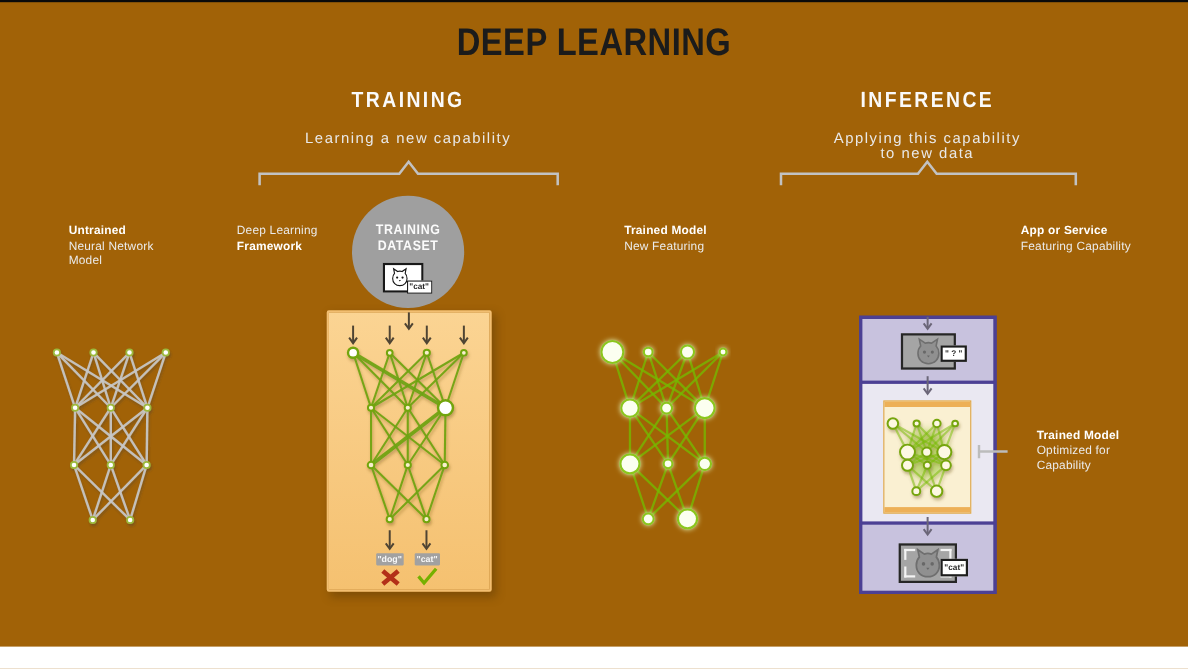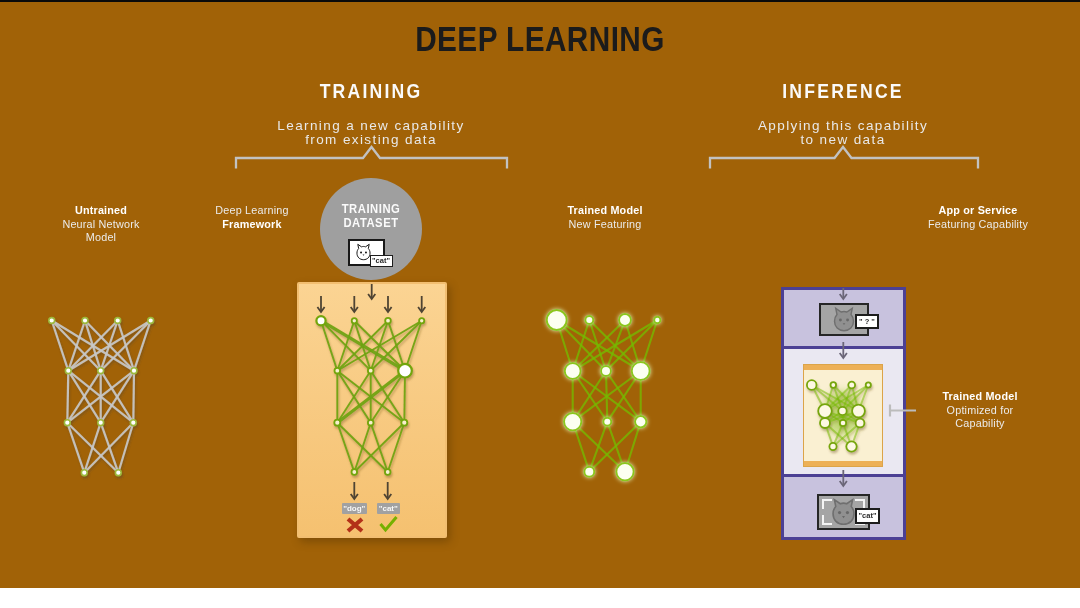--- a/index.html
+++ b/index.html
@@ -2,21 +2,21 @@
 <html><head>
 <meta charset="utf-8">
 <style>
 html,body{margin:0;padding:0}
 #stage{position:relative;width:1080px;height:588px;background:#a16207;font-family:"Liberation Sans",sans-serif;overflow:hidden}
 .topline{position:absolute;top:0;left:0;width:1080px;height:1.5px;background:#0a0a0a}
 .title{position:absolute;top:19px;left:0;width:1080px;text-align:center;font-weight:bold;font-size:35px;letter-spacing:.5px;color:#1b1b1b;transform:scaleX(.85)}
 .sec-head{position:absolute;top:80px;width:300px;text-align:center}
 .sec-h{font-size:20px;font-weight:bold;letter-spacing:2.5px;color:#fafafa;transform:scaleX(.88)}
 .sec-sub{margin-top:16px;font-size:13.5px;line-height:13.8px;color:#e9e9e9;letter-spacing:1.4px}
-.lbl{position:absolute;transform:translateX(-50%);text-align:center;font-size:10.8px;line-height:13.5px;color:#ebebeb;letter-spacing:.2px;white-space:nowrap}
+.lbl{position:absolute;transform:translateX(-50%);text-align:left;font-size:10.8px;line-height:13.5px;color:#ebebeb;letter-spacing:.2px;white-space:nowrap}
 .lbl .b{font-weight:bold;color:#fff}
 .circle{position:absolute;border-radius:50%}
 .c1{left:319.5px;top:178px;width:102px;height:102px;background:#9f9f9f}
 .c2{left:792.5px;top:179px;width:100px;height:100px;background:#fcfcfc}
 .ctext{text-align:center;font-weight:bold;font-size:12.5px;line-height:13.5px;letter-spacing:.6px;transform:scaleX(.9)}
 .c1 .ctext{margin-top:25px;color:#fbfbfb}
 .c2 .ctext{margin-top:25px;color:#8b8b8b}
 .ds-icon{position:absolute;left:28px;top:61px;width:33px;height:23px;background:#fff;border:2px solid #181818}
 .ds-icon .catsvg{position:absolute;left:1px;top:1px;width:25px;height:20px}
 .tag{position:absolute;background:#fff;border:2px solid #1d1d1d;font-weight:bold;color:#2a2a2a;text-align:center;white-space:nowrap;z-index:3}
@@ -55,21 +55,20 @@
 <body>
 
 <div id="stage">
   <div class="topline"></div>
   <div class="title">DEEP LEARNING</div>
 
   <div class="sec-head" style="left:221px">
     <div class="sec-h">TRAINING</div>
     <div class="sec-sub">
       <div>Learning a new capability</div>
-      <div>from existing data</div>
     </div>
   </div>
   <div class="sec-head" style="left:693px">
     <div class="sec-h">INFERENCE</div>
     <div class="sec-sub">
       <div>Applying this capability</div>
       <div>to new data</div>
     </div>
   </div>
 

